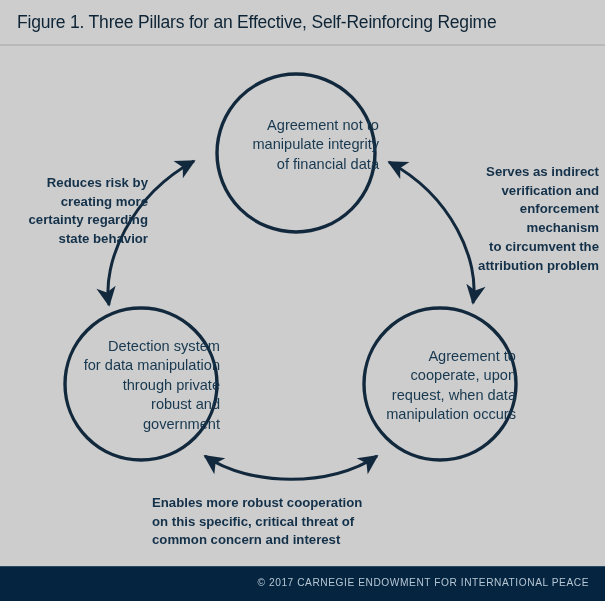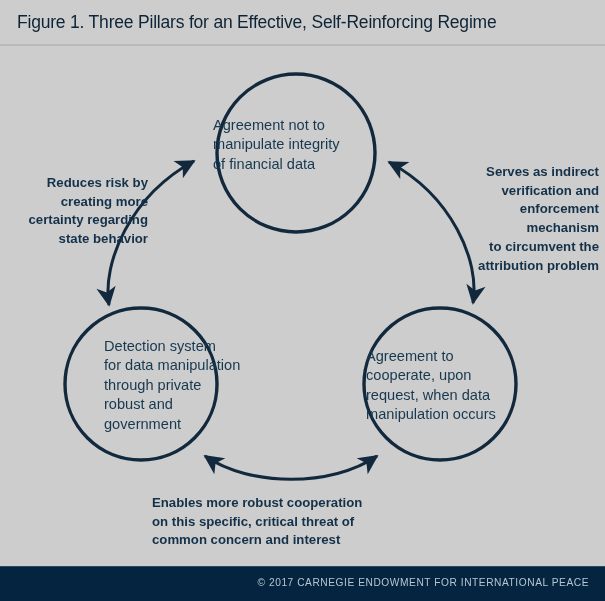--- a/index.html
+++ b/index.html
@@ -42,36 +42,35 @@
     position: absolute;
     left: 0;
     top: 0;
     width: 605px;
     height: 601px;
   }
 
   
   .circle-text {
     position: absolute;
-    text-align: left;
+    text-align: right;
     color: #17384f;
     font-size: 14.6px;
     line-height: 1.33;
     font-weight: normal;
   }
   #circle-text-top {
     left: 213px;
     top: 116px;
     width: 166px;
   }
   #circle-text-left {
     left: 68px;
     top: 337px;
     width: 152px;
-    padding-left: 36px;
   }
   #circle-text-right {
     left: 366px;
     top: 347px;
     width: 150px;
   }
 
   
   .conn-label {
     position: absolute;

